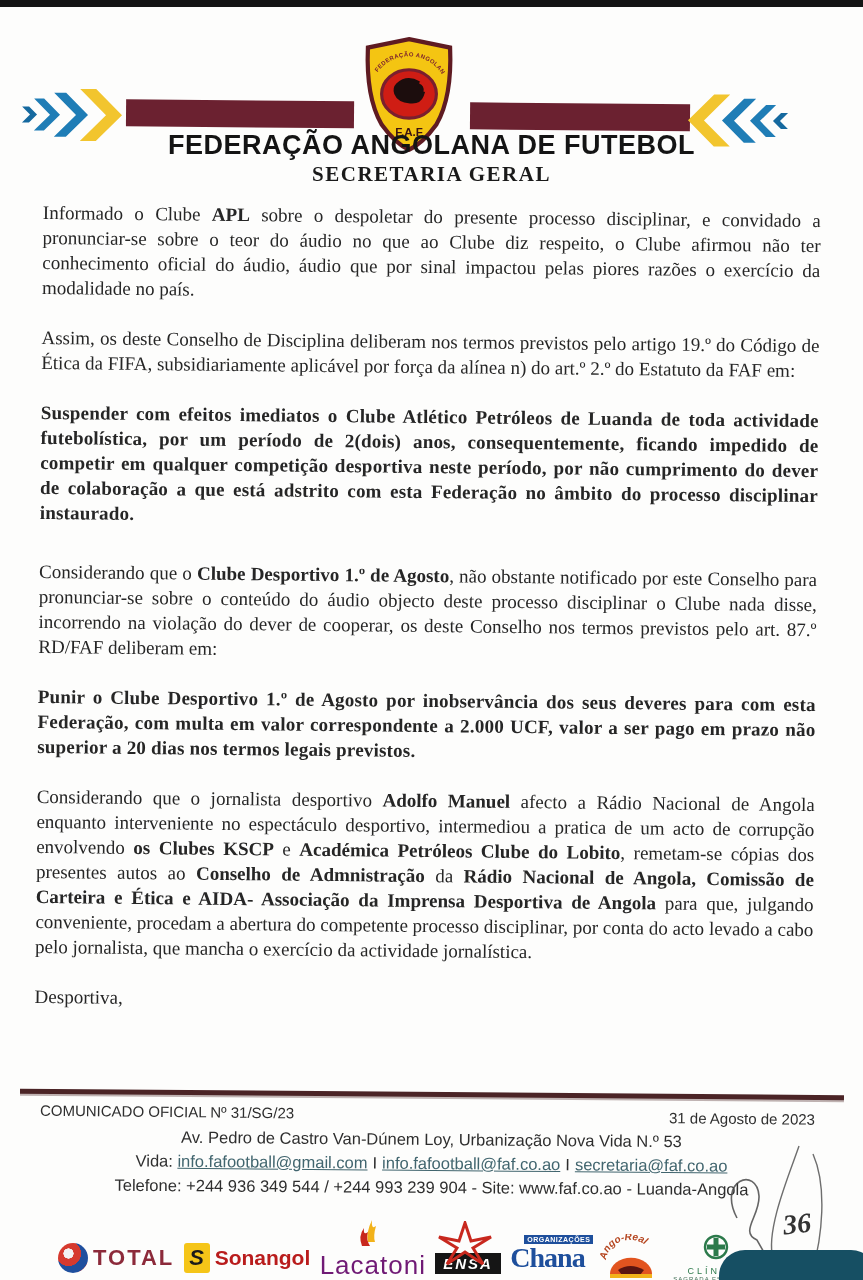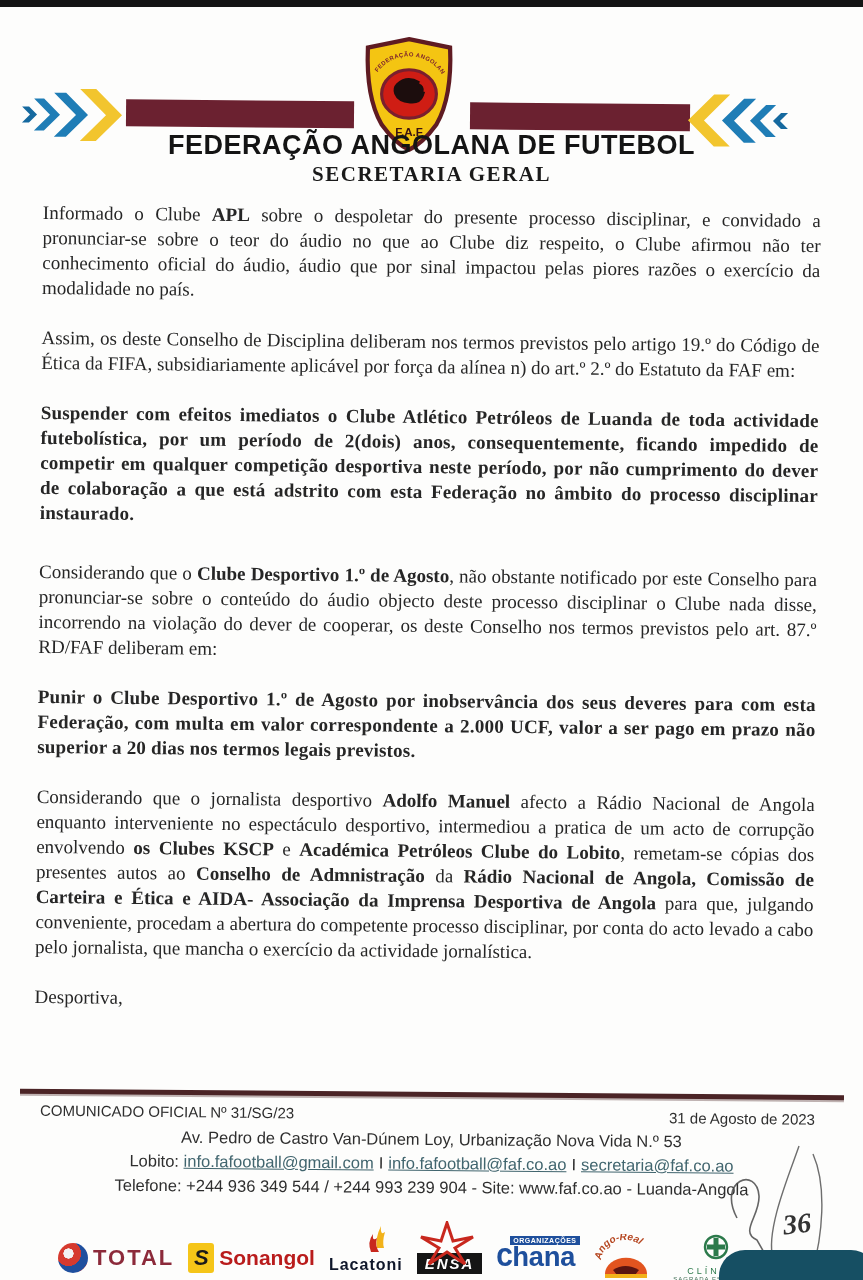--- a/index.html
+++ b/index.html
@@ -61,27 +61,27 @@
   }
   .sp{display:flex;align-items:center;gap:5px;}
   .sp-total-ball{width:30px;height:30px;border-radius:50%;
      background:radial-gradient(circle at 35% 35%, #f3f3f3 0 18%, #d63a2f 19% 45%, #1f4f9e 46% 75%, #7a2040 76% 100%);}
   .sp-total-txt{font-weight:bold;font-size:22px;color:#8c2a3a;letter-spacing:2px;}
   .sp-son-icon{width:26px;height:30px;background:#f5c518;border-radius:3px;display:flex;align-items:center;justify-content:center;
      color:#1a1a1a;font-weight:bold;font-style:italic;font-size:22px;line-height:1;}
   .sp-son-txt{font-weight:bold;font-size:21px;color:#b91c1c;}
   .sp-lac{position:relative;padding-top:14px;}
   .sp-lac svg{position:absolute;top:-18px;left:34px;}
-  .sp-lac-txt{font-size:16px;color:#0f172a;letter-spacing:1px;font-weight:bold;}
+  .sp-lac-txt{font-size:26px;color:#701a75;letter-spacing:1px;}
   .sp-ensa{position:relative;padding-top:10px;}
   .sp-ensa svg{position:absolute;top:-22px;left:2px;}
   .sp-ensa-box{background:#151515;color:#fff;font-weight:bold;font-style:italic;font-size:15px;padding:2px 8px;letter-spacing:2px;}
   .sp-chana{position:relative;}
   .sp-chana-sub{position:absolute;top:-7px;left:14px;font-size:7px;font-weight:bold;color:#fff;background:#1e4f9c;padding:1px 3px;letter-spacing:.5px;}
-  .sp-chana-txt{font-weight:bold;font-size:28px;color:#1e4f9c;letter-spacing:-1px;font-family:Liberation Mono, monospace;}
+  .sp-chana-txt{font-weight:bold;font-size:28px;color:#1e4f9c;letter-spacing:-1px;font-family:Liberation Serif, serif;}
   .sp-ango{position:relative;width:70px;height:48px;}
   .sp-clin{text-align:center;color:#2c7a4b;}
   .sp-clin-l1{font-size:9px;letter-spacing:3px;margin-top:2px;}
   .sp-clin-l2{font-size:6px;letter-spacing:1px;color:#3d6b52;}
 
   
   .sig{position:absolute;top:1140px;right:18px;width:150px;height:150px;}
   .pagenum{position:absolute;top:1208px;right:52px;font-family:"Liberation Serif",serif;
      font-size:28px;font-weight:bold;font-style:italic;color:#333;transform:rotate(-6deg);}
   .blob{position:absolute;right:-14px;bottom:-22px;width:158px;height:52px;background:#164f63;
@@ -136,21 +136,21 @@
       <p class="allbold"><span class="b">Punir  o Clube Desportivo 1.º de Agosto por inobservância dos seus deveres para com esta Federação,  com multa  em valor correspondente a 2.000 UCF,  valor a ser pago em prazo não superior a 20 dias nos termos legais previstos.</span></p>
       <p><span>Considerando que o jornalista desportivo  </span><span class="b">Adolfo Manuel</span><span> afecto a Rádio Nacional de Angola enquanto interveniente no espectáculo desportivo,   intermediou a pratica de um acto de corrupção envolvendo </span><span class="b">os Clubes  KSCP</span><span> e </span><span class="b">Académica Petróleos Clube do Lobito</span><span>, remetam-se cópias dos  presentes autos ao </span><span class="b">Conselho de Admnistração</span><span> da </span><span class="b">Rádio Nacional de Angola, Comissão de Carteira e Ética e AIDA- Associação da Imprensa Desportiva de Angola</span><span> para que, julgando conveniente,  procedam   a abertura do competente processo disciplinar, por conta do acto levado a cabo pelo jornalista, que mancha o exercício da actividade jornalística.</span></p>
       <p><span>Desportiva,</span></p>
     </div>
 
   <div class="foot-rule"></div>
   <div class="foot doc-ref">COMUNICADO OFICIAL Nº 31/SG/23</div>
   <div class="foot doc-date">31 de Agosto de 2023</div>
   <div class="foot addr">Av. Pedro de Castro Van-Dúnem Loy, Urbanização Nova Vida N.º 53</div>
   <div class="foot emails">
-    <span>Lobito:</span>
+    <span>Vida:</span>
     <a href="#">info.fafootball@gmail.com</a><span class="sep">I</span><a href="#">info.fafootball@faf.co.ao</a><span class="sep">I</span><a href="#">secretaria@faf.co.ao</a>
   </div>
   <div class="foot phone">Telefone: +244 936 349 544 / +244 993 239 904 - Site: www.faf.co.ao -  Luanda-Angola</div>
 
   <div class="sponsors">
     <div class="sp">
       <span class="sp-total-ball"></span>
       <span class="sp-total-txt">TOTAL</span>
     </div>
     <div class="sp">

